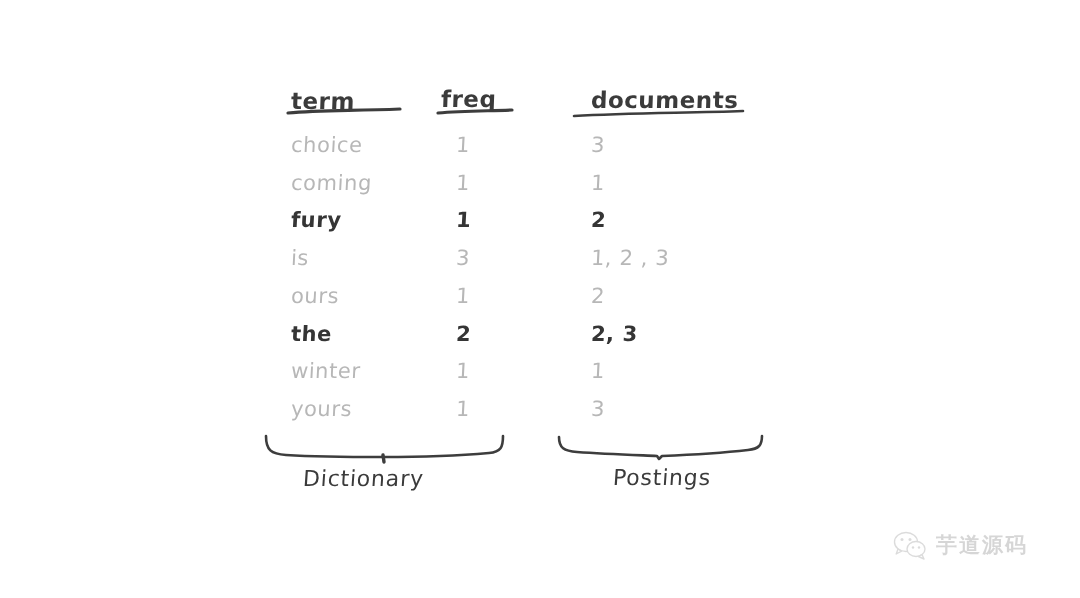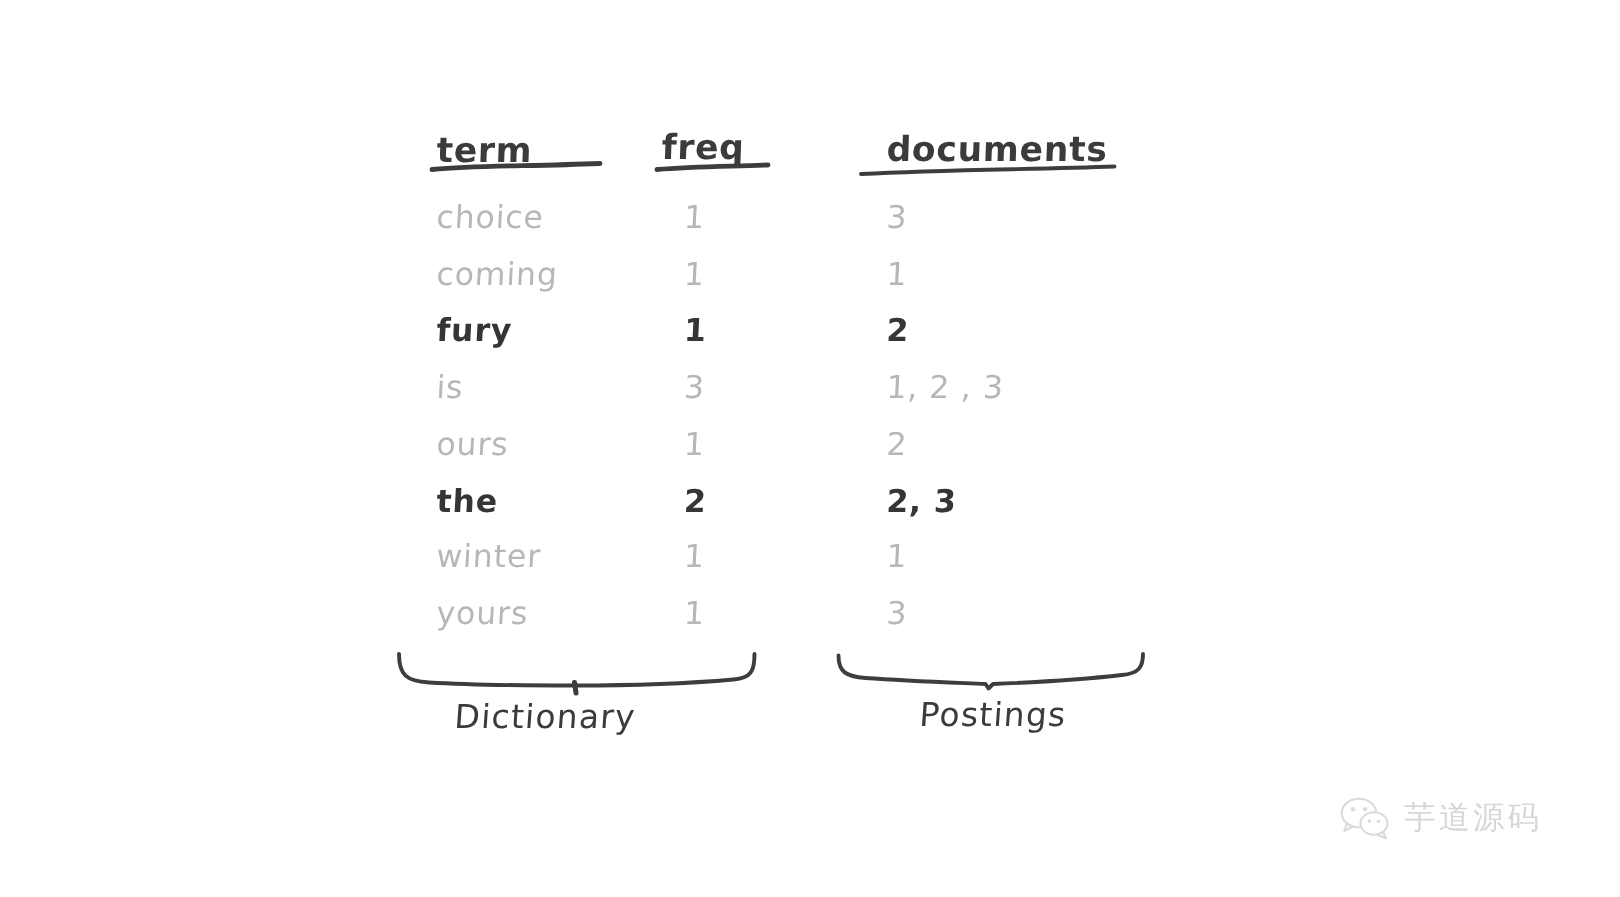--- a/index.html
+++ b/index.html
@@ -76,20 +76,21 @@
 
   
   .watermark {
     position: absolute;
     left: 893px;
     top: 530px;
     display: flex;
     align-items: center;
     gap: 9px;
     opacity: 0.30;
+    font-weight: bold;
   }
   .watermark-text {
     font-family: "DejaVu Sans", sans-serif;
     font-size: 21px;
     color: #7a7a7a;
     letter-spacing: 2px;
     white-space: nowrap;
   }
   .wm-logo {
     width: 34px;

